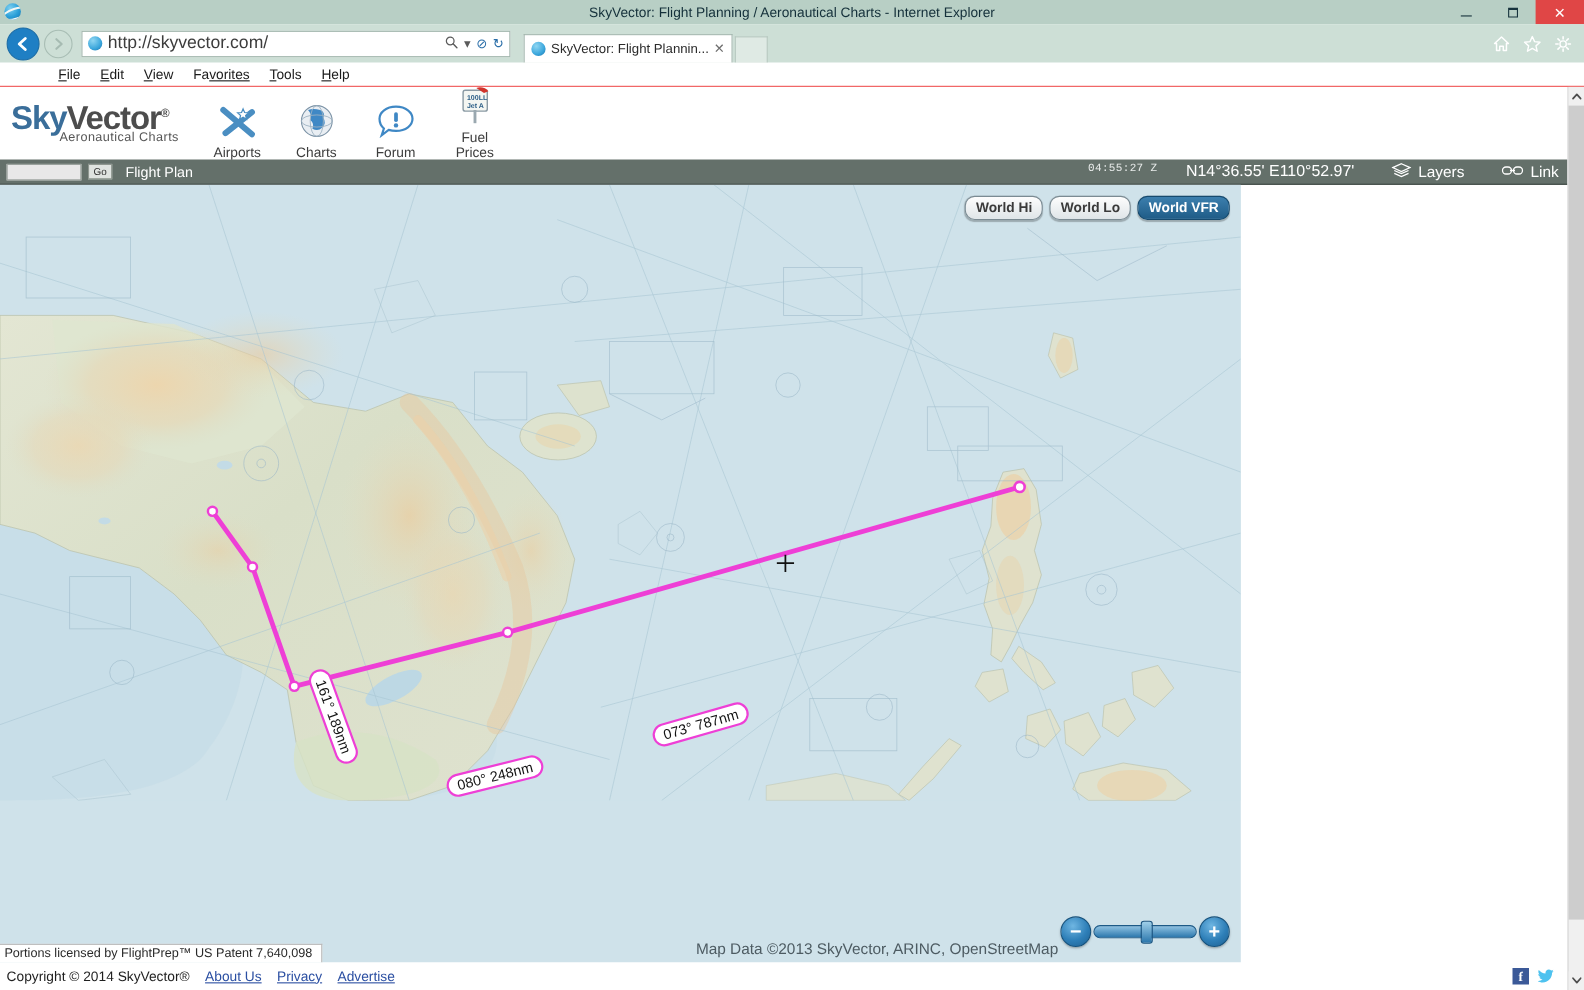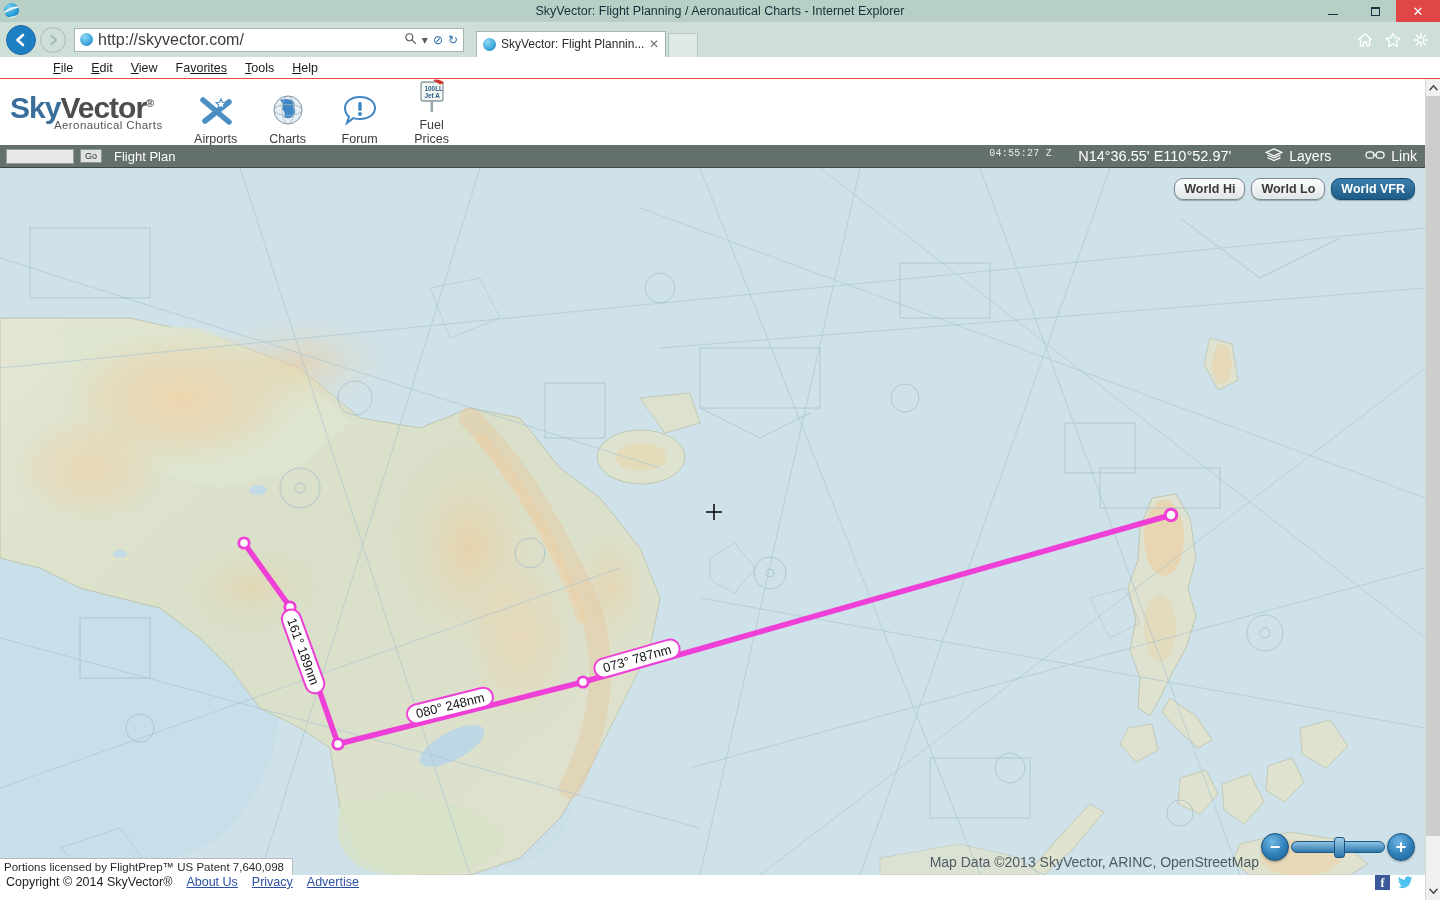--- a/index.html
+++ b/index.html
@@ -144,21 +144,21 @@
   }
   .fp-label { margin-left: 12px; font-size: 13px; color: #ffffff; }
   .tb-right { margin-left: auto; display: flex; align-items: flex-start; padding-right: 8px; gap: 12px; }
   .tb-time { font-size: 10px; color: #e9eceb; font-family: "Liberation Mono", monospace; letter-spacing: .3px; }
   .tb-coords { font-size: 14.5px; color: #ffffff; margin-left: 14px; }
   .tb-layers { font-size: 14px; color: #ffffff; margin-left: 22px; display:flex; align-items:center; gap:6px; }
   .tb-link { font-size: 14px; color: #ffffff; margin-left: 22px; display:flex; align-items:center; gap:6px; }
 
   
   .map {
-    position: absolute; top: 168px; left: 0; width: 1425px; height: 707px;
+    position: absolute; top: 168px; left: 0; width: 1128px; height: 707px;
     overflow: hidden; background: #cfe2ea;
   }
   .map-base { position:absolute; inset:0; }
 
   .chartbtns {
     position: absolute; top: 10px; right: 10px; display: flex; gap: 6px; z-index: 40;
   }
   .chartbtn {
     font-size: 12.5px; font-weight: bold; padding: 3px 9px;
     border-radius: 9px; border: 1px solid #7b8b93;
@@ -209,21 +209,21 @@
   }
   .zoom-thumb {
     position: absolute; left: 42px; top: -5px; width: 11px; height: 21px;
     border-radius: 3px; background: linear-gradient(#9fcfe9, #2a76ac);
     border: 1px solid #1a5480;
   }
 
   
   .footer {
     position: absolute; top: 875px; left: 0; width: 1425px; height: 25px;
-    background: #ffffff; display: flex; align-items: flex-start;
+    background: #ffffff; display: flex; align-items: center;
     font-size: 12.5px; color: #1f1f1f;
   }
   .footer .copy { margin-left: 6px; }
   .footer a { color: #2b4fa2; margin-left: 14px; text-decoration: underline; }
   .footer-right { margin-left: auto; display: flex; align-items: center; gap: 8px; padding-right: 12px; }
   .fb-ico {
     width: 15px; height: 15px; background: #3b5998; color: #fff;
     font-size: 12px; font-weight: bold; font-family: "Liberation Serif", serif;
     display: flex; align-items: center; justify-content: center; line-height: 1;
   }

